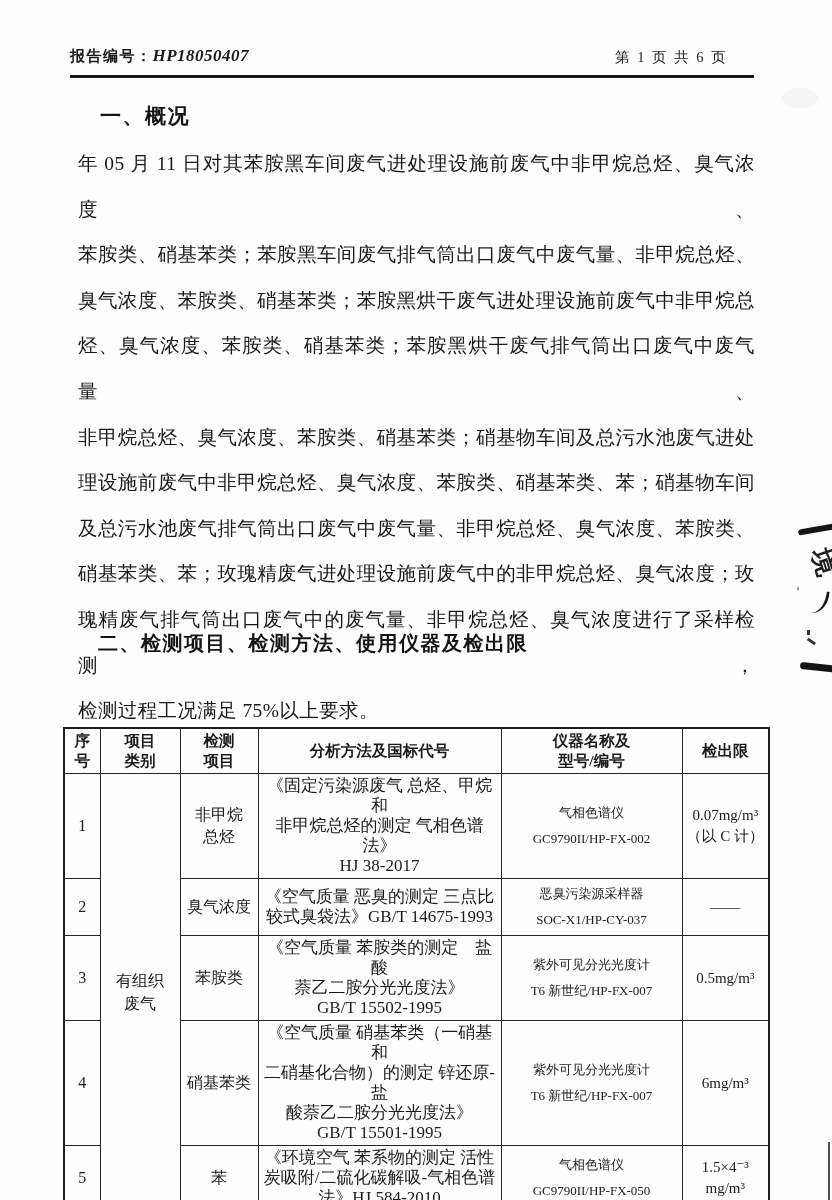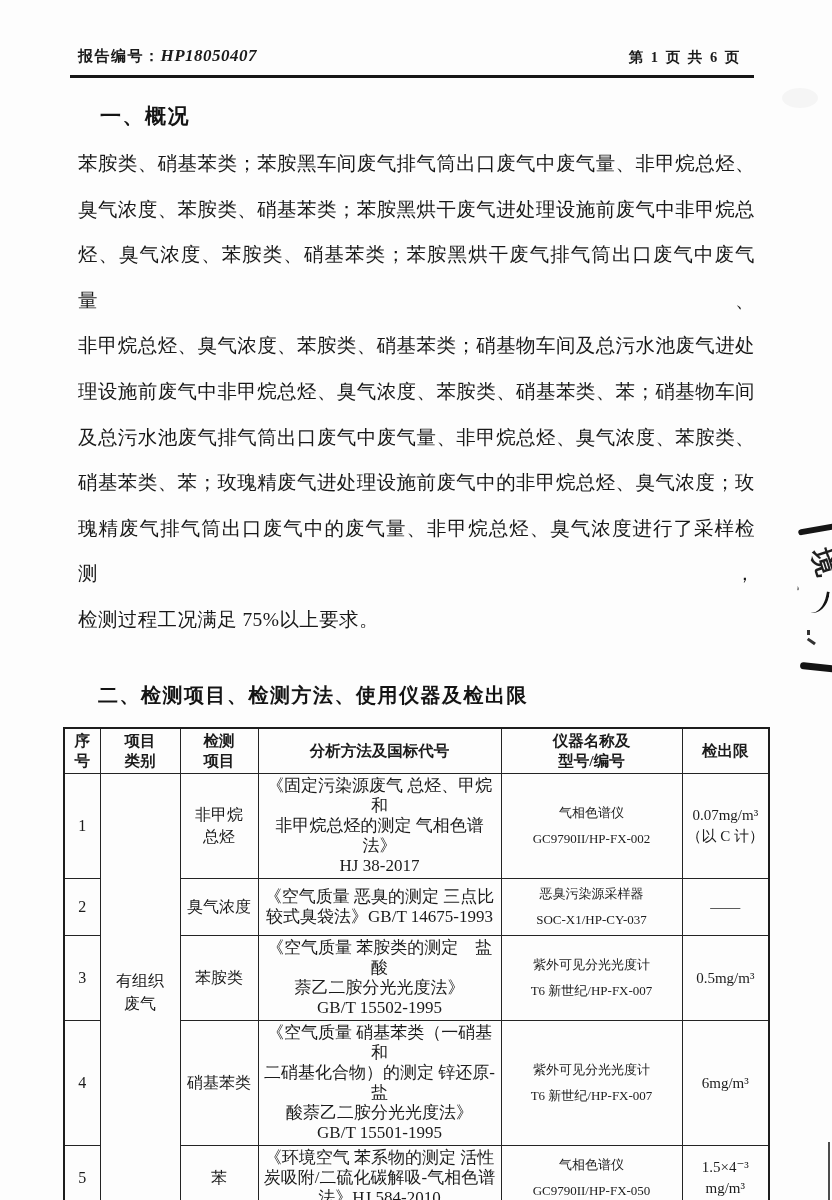--- a/index.html
+++ b/index.html
@@ -4,32 +4,32 @@
 <style>
   html,body { margin:0; padding:0; background:#ffffff; }
   .page {
     position:relative; width:832px; height:1200px;
     background:#fdfdfd; overflow:hidden;
     font-family:"Liberation Serif","DejaVu Serif",serif;
     color:#1b1b1b;
   }
 
   
-  .doc-header-left { position:absolute; left:78px; top:46px; font-size:15px; white-space:nowrap; }
+  .doc-header-left { position:absolute; left:70px; top:46px; font-size:15px; white-space:nowrap; }
   .report-label { font-family:"Liberation Sans","DejaVu Sans",sans-serif; font-weight:bold; letter-spacing:1.5px; }
   .report-number { font-style:italic; font-weight:bold; font-size:17px; letter-spacing:0.5px; }
-  .doc-header-right { position:absolute; top:48px; left:615px; width:140px; text-align:center;
-    font-size:14.5px; font-weight:bold; letter-spacing:2px; white-space:nowrap; }
+  .doc-header-right { position:absolute; top:48px; left:615px; width:140px; text-align:left;
+    font-size:14.5px; font-weight:normal; letter-spacing:2px; white-space:nowrap; }
   .header-rule { position:absolute; left:70px; top:75px; width:684px; height:3px; background:#161616; }
 
   
   .section-title { position:absolute; font-family:"Liberation Sans","DejaVu Sans",sans-serif;
     font-weight:bold; letter-spacing:1.5px; color:#141414;margin-left:20px; }
   .s1 { left:80px; top:102px; font-size:21px; }
-  .s2 { left:78px; top:682px; font-size:20px; }
+  .s2 { left:78px; top:630px; font-size:20px; }
 
   
   .paragraph { position:absolute; left:78px; top:141px; width:677px;
     font-size:19.5px; line-height:45.6px; letter-spacing:0.4px; color:#191919; }
   .p-line { text-align:justify; text-align-last:justify; }
   .p-line.indent { text-indent:39px; }
   .p-line.last { text-align:left; text-align-last:left; }
 
   
   .table-wrap { position:absolute; left:63px; top:727px; }
@@ -70,20 +70,21 @@
 
   <div class="doc-header-left">
     <span class="report-label">报告编号：</span><span class="report-number">HP18050407</span>
   </div>
   <div class="doc-header-right">第 1 页 共 6 页</div>
   <div class="header-rule"></div>
 
   <div class="section-title s1">一、概况</div>
 
   <div class="paragraph">
+    <div class="p-line">年 05 月 11 日对其苯胺黑车间废气进处理设施前废气中非甲烷总烃、臭气浓度、</div>
     <div class="p-line">苯胺类、硝基苯类；苯胺黑车间废气排气筒出口废气中废气量、非甲烷总烃、</div>
     <div class="p-line">臭气浓度、苯胺类、硝基苯类；苯胺黑烘干废气进处理设施前废气中非甲烷总</div>
     <div class="p-line">烃、臭气浓度、苯胺类、硝基苯类；苯胺黑烘干废气排气筒出口废气中废气量、</div>
     <div class="p-line">非甲烷总烃、臭气浓度、苯胺类、硝基苯类；硝基物车间及总污水池废气进处</div>
     <div class="p-line">理设施前废气中非甲烷总烃、臭气浓度、苯胺类、硝基苯类、苯；硝基物车间</div>
     <div class="p-line">及总污水池废气排气筒出口废气中废气量、非甲烷总烃、臭气浓度、苯胺类、</div>
     <div class="p-line">硝基苯类、苯；玫瑰精废气进处理设施前废气中的非甲烷总烃、臭气浓度；玫</div>
     <div class="p-line">瑰精废气排气筒出口废气中的废气量、非甲烷总烃、臭气浓度进行了采样检测，</div>
     <div class="p-line last">检测过程工况满足 75%以上要求。</div>
   </div>

